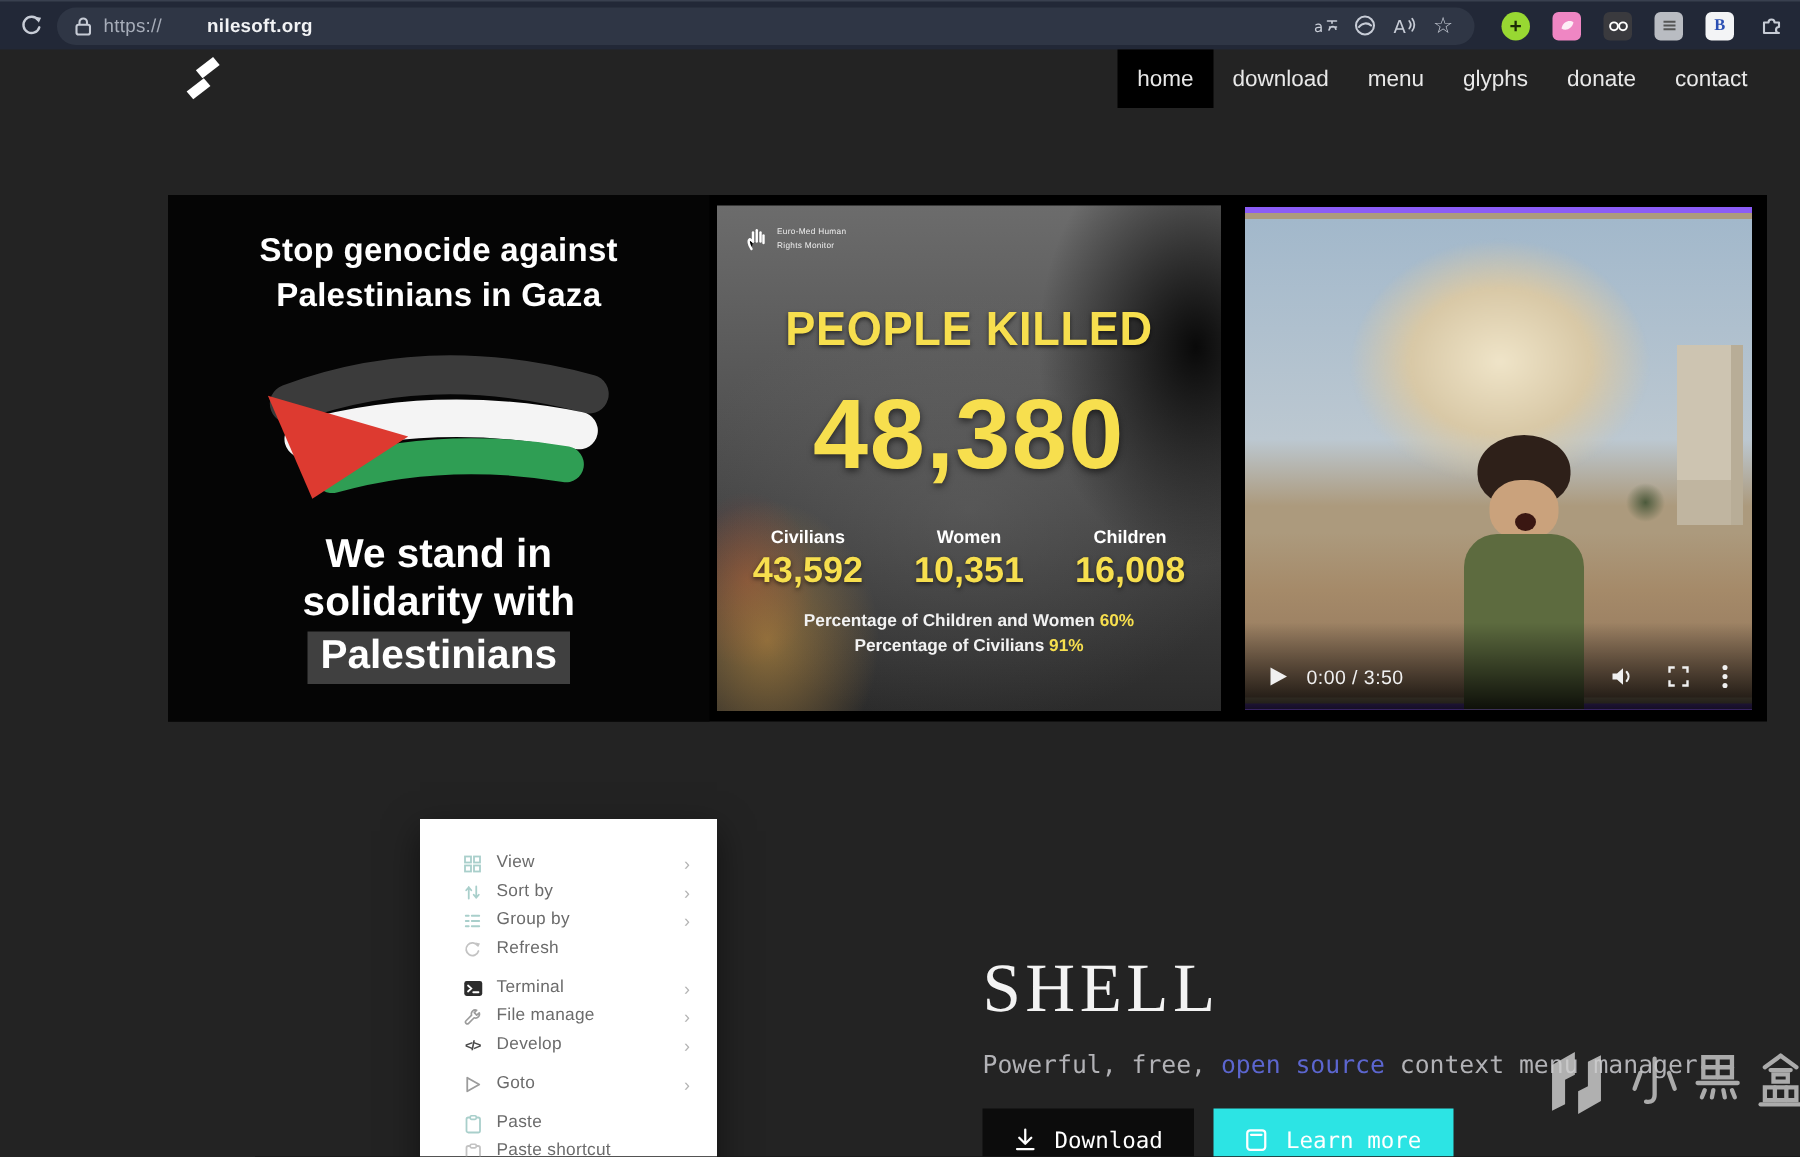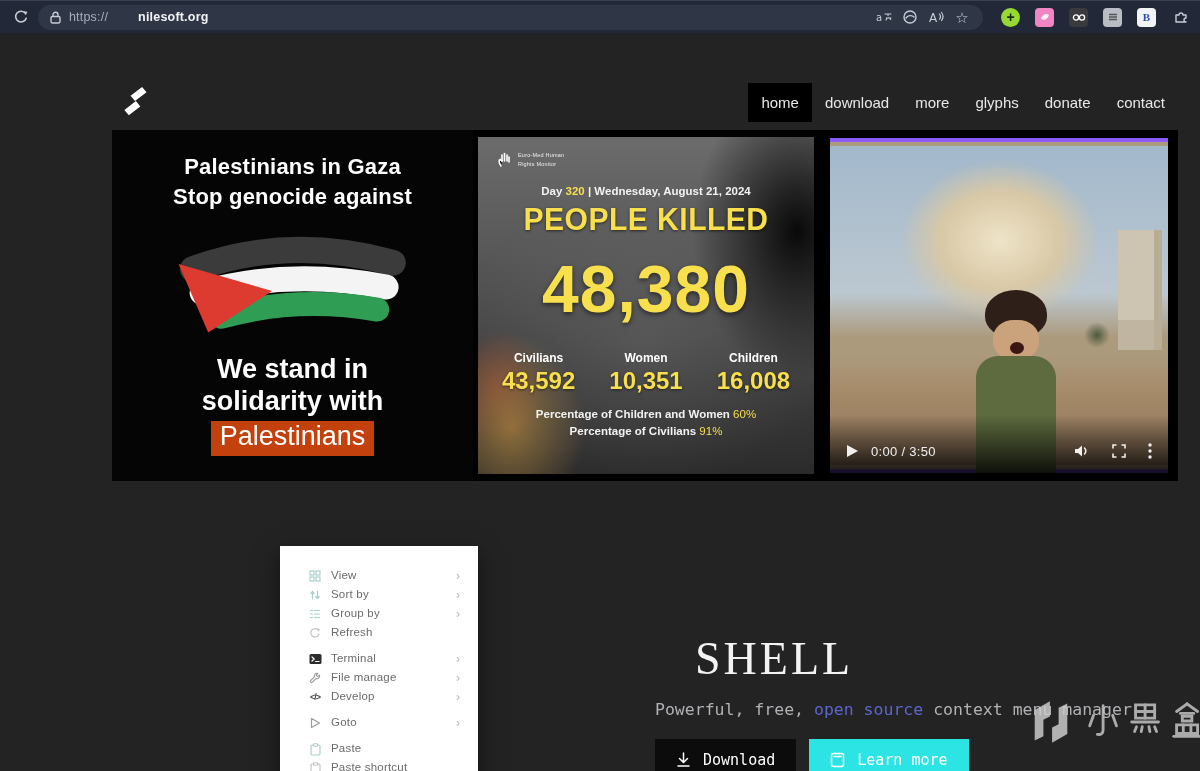--- a/index.html
+++ b/index.html
@@ -30,21 +30,21 @@
   .ext-add { background:#98d832; border-radius:50%; color:#1d2b07; font-weight:bold; font-size:14px; }
   .ext-pink { background:#ef86c3; }
   .ext-goggles { background:#3a3a3e; }
   .ext-layers { background:#b9bcc2; }
   .ext-b { background:#f3f4f6; color:#2b4fb3; font-weight:bold; font-family:"Liberation Serif",serif; }
   .ext-puzzle { background:transparent; }
 
   
   .nav {
     position:absolute; top:33px; left:0; right:0; height:89px;
-    display:flex; align-items:flex-end; padding:0 22px 0 120px;
+    display:flex; align-items:flex-start; padding:0 22px 0 120px;
   }
   .nav-menu { margin-left:auto; display:flex; align-items:center; }
   .nav-item {
     padding:11px 13px; font-size:15px; color:#e8e8e8; cursor:pointer; white-space:nowrap;
   }
   .nav-item.active { background:#000; }
 
   
   .hero {
     position:absolute; top:130px; left:112px; width:1066px; height:351px;
@@ -58,21 +58,21 @@
     position:absolute; top:22px; left:0; right:0; text-align:center;
     color:#fff; font-size:22px; font-weight:bold; line-height:1.35; letter-spacing:.2px;
   }
   .sol-flag { position:absolute; top:96px; left:60px; }
   .sol-stand {
     position:absolute; top:224px; left:0; right:0; text-align:center;
     color:#fff; font-size:27px; font-weight:bold; line-height:1.18;
   }
   .sol-highlight {
     display:inline-block; margin-top:3px; padding:0 9px 3px;
-    background:#c2410c; color:#fff; font-size:27px; font-weight:normal;
+    background:#404040; color:#fff; font-size:27px; font-weight:bold;
   }
 
   
   .p-mid {
     width:336px; height:337px; margin-left:5px; color:#fff;
     background:
       radial-gradient(150px 210px at 95% 28%, rgba(0,0,0,.9), rgba(0,0,0,0) 70%),
       radial-gradient(120px 150px at 10% 86%, rgba(189,141,63,.65), rgba(0,0,0,0) 62%),
       radial-gradient(70px 90px at 6% 74%, rgba(150,62,52,.55), rgba(0,0,0,0) 65%),
       radial-gradient(240px 180px at 50% 60%, rgba(120,120,120,.35), rgba(0,0,0,0) 80%),
@@ -92,21 +92,21 @@
     position:absolute; top:114px; left:0; right:0; text-align:center;
     color:#f7df4e; font-size:66px; font-weight:800; letter-spacing:1px;
     text-shadow:0 2px 5px rgba(0,0,0,.55);
   }
   .stat-cols { position:absolute; top:214px; left:0; right:0; display:flex; justify-content:center; gap:34px; text-align:center; }
   .stat-col .lbl { font-size:12px; font-weight:700; color:#fff; margin-bottom:2px; }
   .stat-col .val { font-size:24px; font-weight:800; color:#f7df4e; text-shadow:0 1px 3px rgba(0,0,0,.55); }
   .stat-pct1, .stat-pct2 { position:absolute; left:0; right:0; text-align:center; font-size:11.5px; font-weight:600; color:#f2f2f2; }
   .stat-pct1 { top:271px; }
   .stat-pct2 { top:288px; }
-  .pct-val { color:#f7df4e; font-weight:400; }
+  .pct-val { color:#f7df4e; font-weight:700; }
 
   
   .p-right { width:338px; height:335px; margin-left:16px; background:#8b5cf6; }
   .vid-img {
     position:absolute; top:4px; bottom:4px; left:0; right:0;
     background:
       radial-gradient(40px 60px at 88% 52%, #cfc6b2, rgba(0,0,0,0) 70%),
       radial-gradient(150px 190px at 52% 40%, #e9ddc1, #d2c2a0 55%, rgba(0,0,0,0) 78%),
       radial-gradient(90px 110px at 40% 25%, #e2d6ba, rgba(0,0,0,0) 75%),
       linear-gradient(180deg, #a3b9cc 0%, #b6c4cf 48%, #b3a184 66%, #96executive7e62 82%, #8a7257 100%);
@@ -146,21 +146,21 @@
   }
   .ctx-ico { width:14px; height:14px; margin-right:9px; display:flex; align-items:center; justify-content:center; flex:none; }
   .ctx-label { font-size:11.5px; color:#6b6b6b; letter-spacing:.2px; }
   .ctx-chev { position:absolute; right:18px; font-size:12px; color:#b4b4b4; }
   .code-glyph { font-size:9px; font-weight:bold; color:#4a4a4a; letter-spacing:-1px; }
 
   
   .shell { position:absolute; left:655px; top:632px; }
   .shell-title {
     font-family:"Liberation Serif", serif; font-weight:500; color:#f3f3f3;
-    font-size:46px; letter-spacing:3px;margin-left:40px;
+    font-size:46px; letter-spacing:3px;
   }
   .shell-desc {
     margin-top:15px; font-family:"DejaVu Sans Mono", monospace;
     font-size:16.5px; color:#b2b2b6; white-space:nowrap;
   }
   .shell-desc .lnk { color:#5c66cf; cursor:pointer; }
   .shell-btns { margin-top:20px; display:flex; gap:13px; }
   .btn { display:flex; align-items:center; gap:12px; font-family:"DejaVu Sans Mono", monospace;
     font-size:15px; padding:12px 21px; cursor:pointer; border:none; }
   .btn-dl { background:#0c0c0c; color:#fff; }
@@ -243,33 +243,33 @@
   </div>
 
   <div class="nav">
     <svg width="30" height="40" viewBox="0 0 34 40">
       <polygon points="12,13 25,3 30,9 17,19" fill="#fff"></polygon>
       <polygon points="5,29 18,19 23,25 10,35" fill="#fff"></polygon>
     </svg>
     <div class="nav-menu">
       <div class="nav-item active">home</div>
       <div class="nav-item">download</div>
-      <div class="nav-item">more</div>
+      <div class="nav-item">menu</div>
       <div class="nav-item">glyphs</div>
       <div class="nav-item">donate</div>
       <div class="nav-item">contact</div>
     </div>
   </div>
 
   <div class="hero">
 
     <div class="panel p-left">
       <div class="sol-title">
+        <div>Stop genocide against</div>
         <div>Palestinians in Gaza</div>
-        <div>Stop genocide against</div>
       </div>
       <svg class="sol-flag" width="240" height="125" viewBox="0 0 240 125">
         <g transform="rotate(-3 120 62)">
           <path d="M22 38 Q118 8 222 42" stroke="#3b3b3b" stroke-width="26" fill="none" stroke-linecap="round"></path>
           <path d="M30 62 Q120 42 214 66" stroke="#f4f4f4" stroke-width="25" fill="none" stroke-linecap="round"></path>
           <path d="M48 87 Q124 70 204 88" stroke="#2f9e54" stroke-width="24" fill="none" stroke-linecap="round"></path>
           <polygon points="8,32 100,64 34,102" fill="#dd3a30"></polygon>
         </g>
       </svg>
       <div class="sol-stand">
@@ -287,25 +287,20 @@
             <path d="M6 10 V4"></path>
             <path d="M8.5 10 V2.5"></path>
             <path d="M11 10 V4"></path>
             <path d="M13 11 V6"></path>
           </g>
         </svg>
         <div class="em-text">
           <div>Euro-Med Human</div>
           <div>Rights Monitor</div>
         </div>
-      </div>
-      <div class="stat-day">
-        <span>Day</span>
-        <span class="yellow-badge">320</span>
-        <span>| Wednesday, August 21, 2024</span>
       </div>
       <div class="stat-title">PEOPLE KILLED</div>
       <div class="stat-total">48,380</div>
       <div class="stat-cols">
         <div class="stat-col">
           <div class="lbl">Civilians</div>
           <div class="val">43,592</div>
         </div>
         <div class="stat-col">
           <div class="lbl">Women</div>

